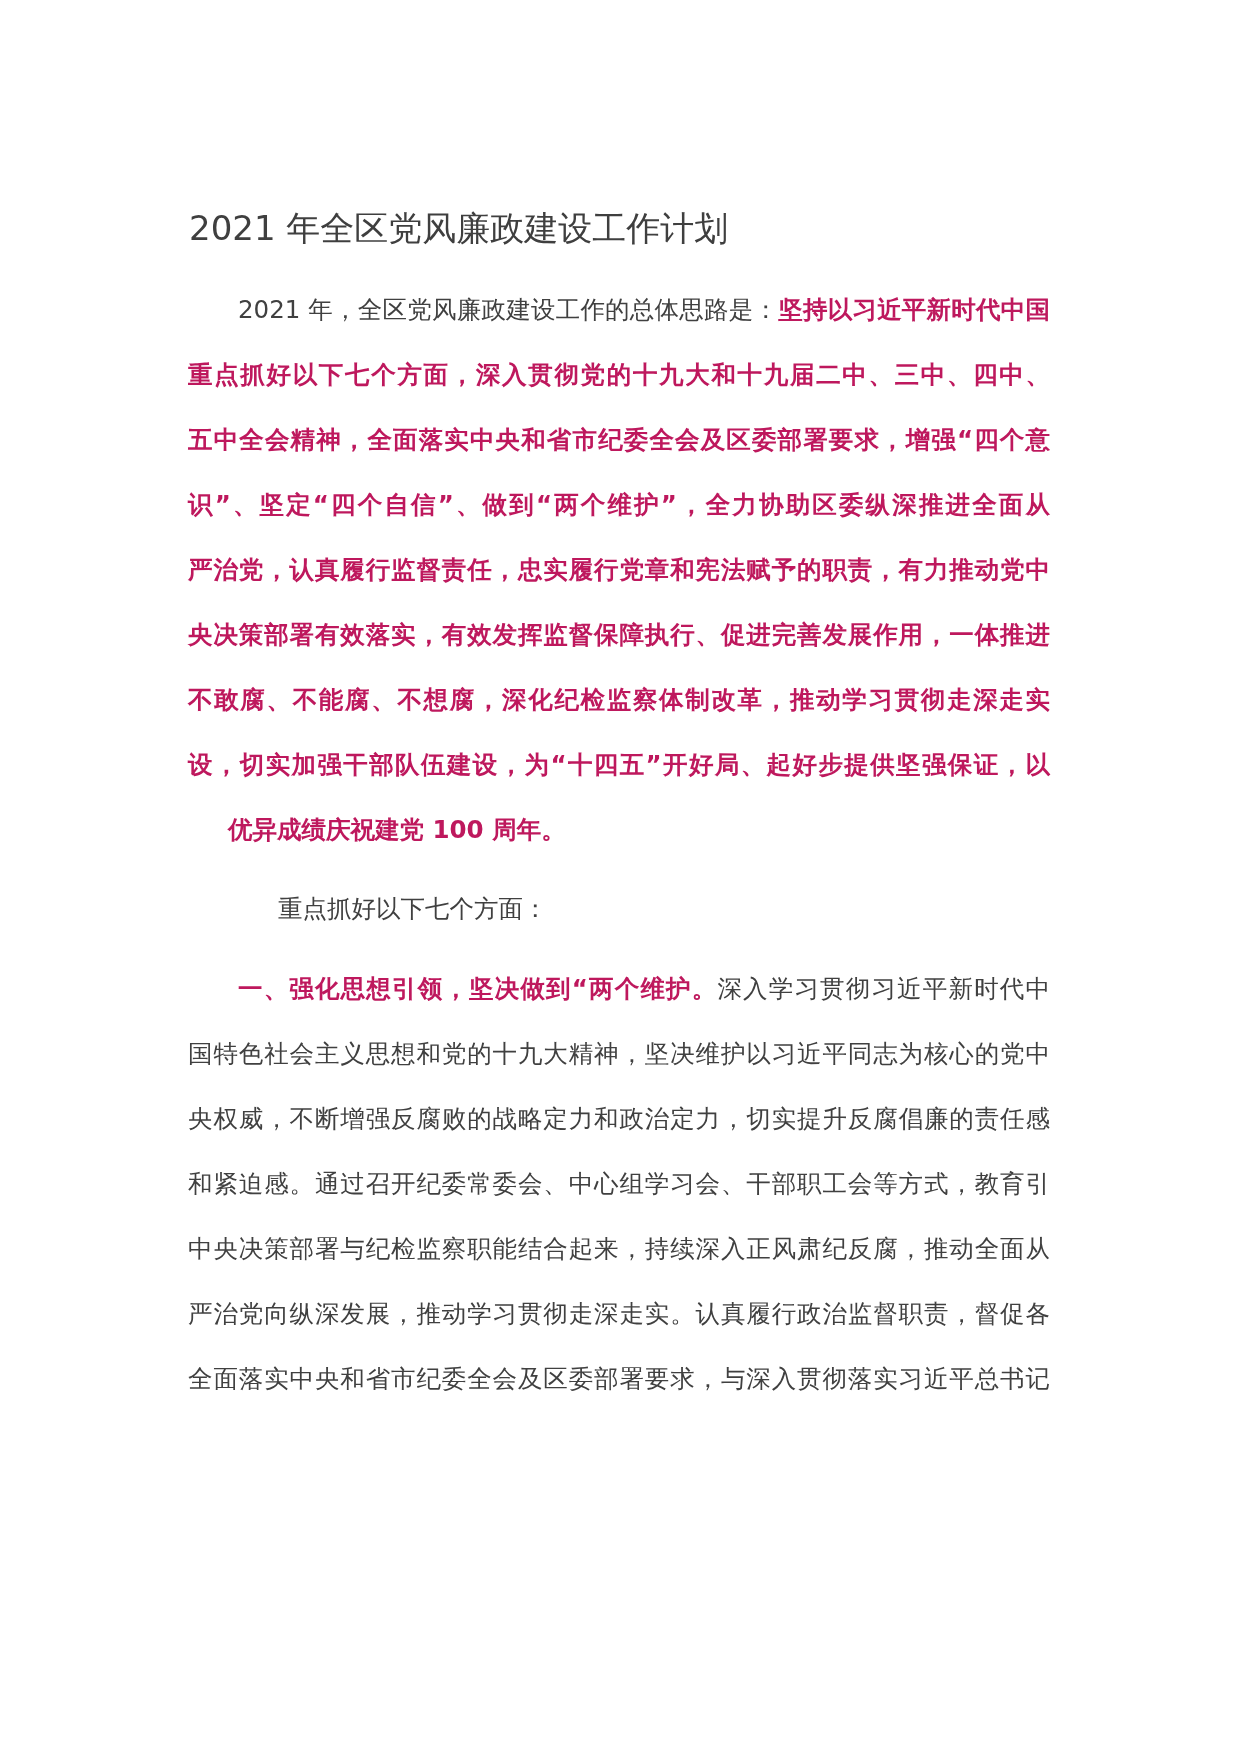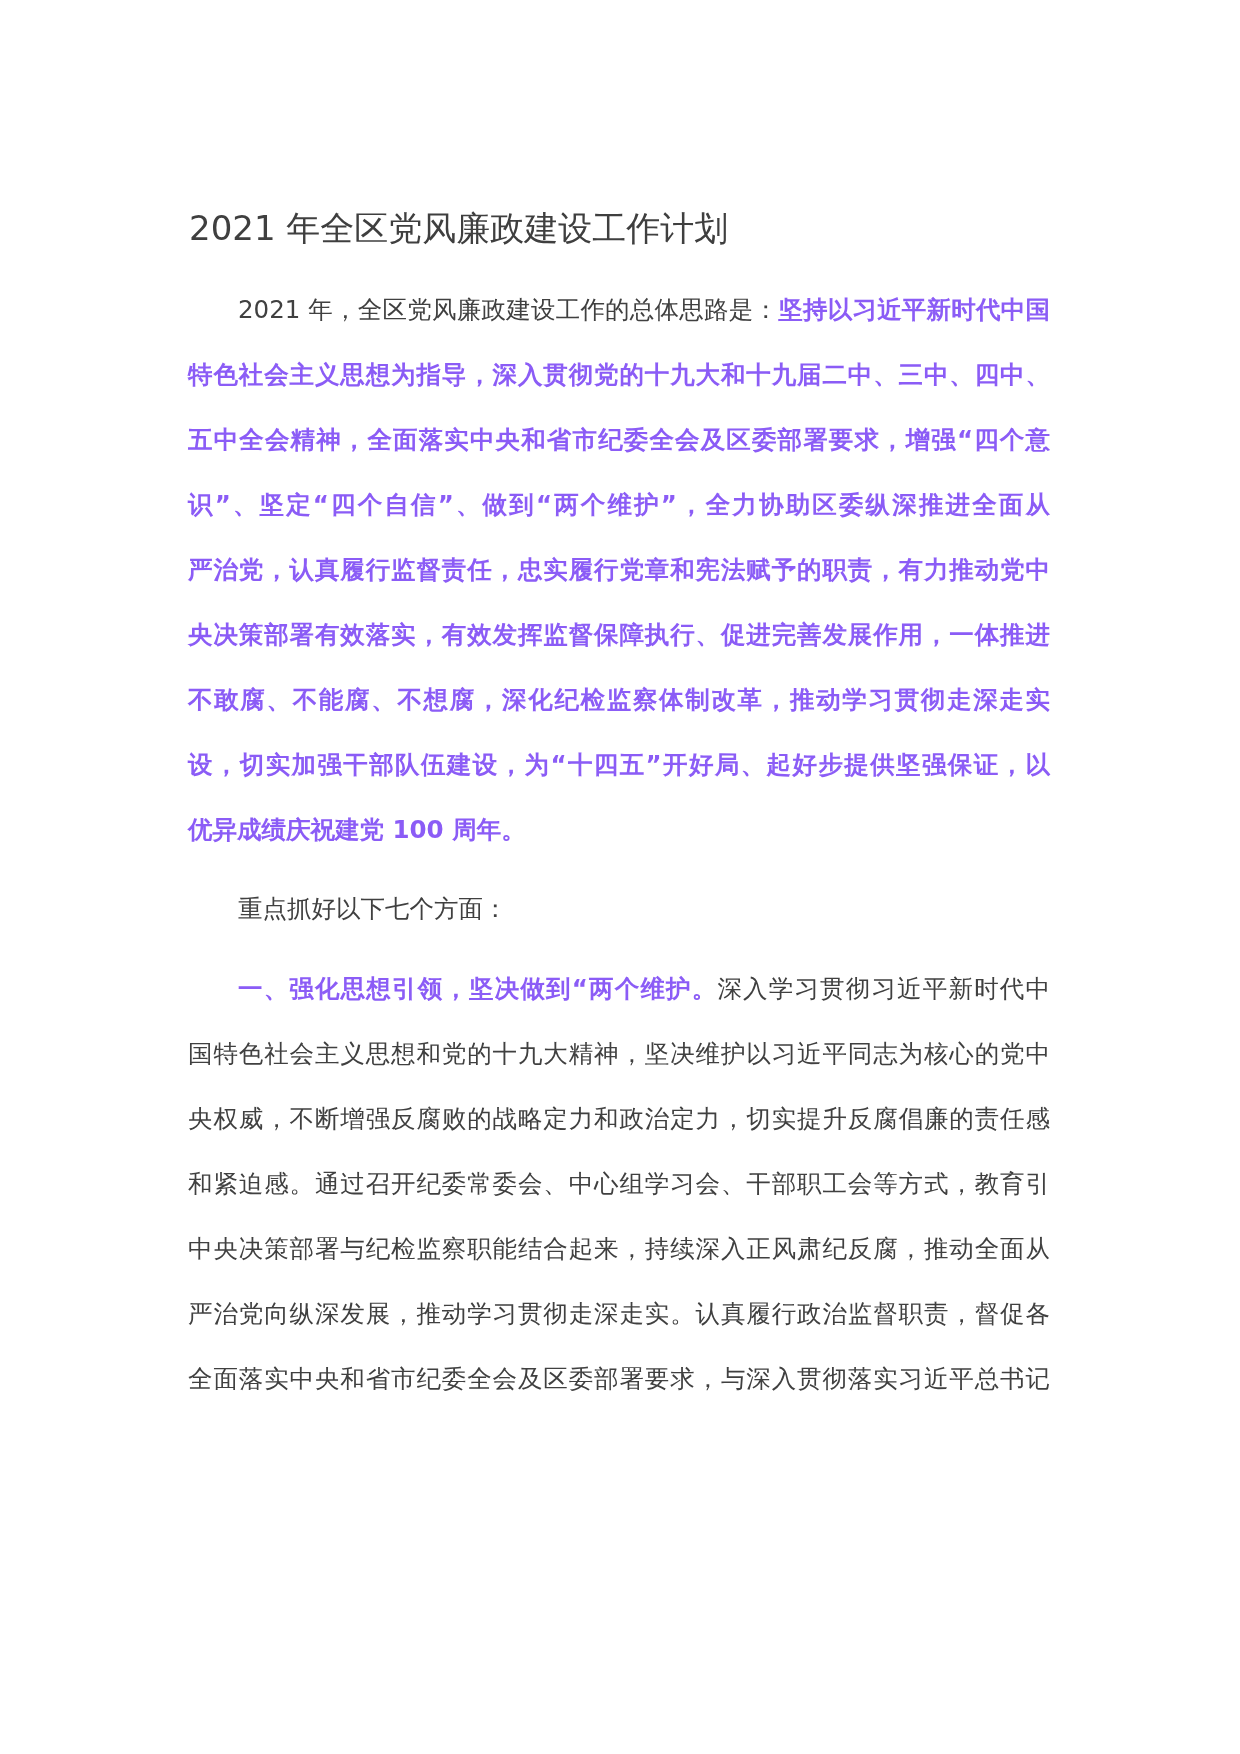--- a/index.html
+++ b/index.html
@@ -4,39 +4,39 @@
 <style>
   html, body { margin: 0; padding: 0; background: #ffffff; }
   body { width: 1240px; height: 1754px; position: relative; overflow: hidden;
          font-family: "DejaVu Sans", "Liberation Sans", sans-serif; color: #404040; }
   .page { position: absolute; left: 0; top: 0; width: 1240px; height: 1754px; background: #fff; border-radius: 22px; }
   .title { position: absolute; left: 189px; top: 206px; font-size: 34px; line-height: 44px;
            white-space: nowrap; color: #3f3f3f; font-weight: normal; letter-spacing: 0px; }
   .para { position: absolute; left: 188px; width: 862px; }
   .line { height: 65px; line-height: 65px; font-size: 24.5px; text-align: justify;
           text-align-last: justify; white-space: nowrap; overflow: visible; color: #404040; }
-  .line.last { text-align-last: left; }
+  .line.last { text-align-last: left; margin-left: 40px; }
   .line.indent { padding-left: 50px; }
-  .b { font-weight: bold; color: #8b5cf6; }
+  .b { font-weight: bold; color: #be185d; }
   .n { font-weight: normal; }
   #p1 { top: 277px; }
   #p2 { top: 876px; }
   #p3 { top: 956px; }
 </style>
 </head>
 <body>
 
 <div class="page">
   <div class="title">2021 年全区党风廉政建设工作计划</div>
 
   <div class="para" id="p1">
     <div class="line indent">
       <span class="n">2021 年，全区党风廉政建设工作的总体思路是：</span><span class="b">坚持以习近平新时代中国</span>
     </div>
-    <div class="line"><span class="b">特色社会主义思想为指导，深入贯彻党的十九大和十九届二中、三中、四中、</span></div>
+    <div class="line"><span class="b">重点抓好以下七个方面，深入贯彻党的十九大和十九届二中、三中、四中、</span></div>
     <div class="line"><span class="b">五中全会精神，全面落实中央和省市纪委全会及区委部署要求，增强“四个意</span></div>
     <div class="line"><span class="b">识”、坚定“四个自信”、做到“两个维护”，全力协助区委纵深推进全面从</span></div>
     <div class="line"><span class="b">严治党，认真履行监督责任，忠实履行党章和宪法赋予的职责，有力推动党中</span></div>
     <div class="line"><span class="b">央决策部署有效落实，有效发挥监督保障执行、促进完善发展作用，一体推进</span></div>
     <div class="line"><span class="b">不敢腐、不能腐、不想腐，深化纪检监察体制改革，推动学习贯彻走深走实</span></div>
     <div class="line"><span class="b">设，切实加强干部队伍建设，为“十四五”开好局、起好步提供坚强保证，以</span></div>
     <div class="line last"><span class="b">优异成绩庆祝建党 100 周年。</span></div>
   </div>
 
   <div class="para" id="p2">

